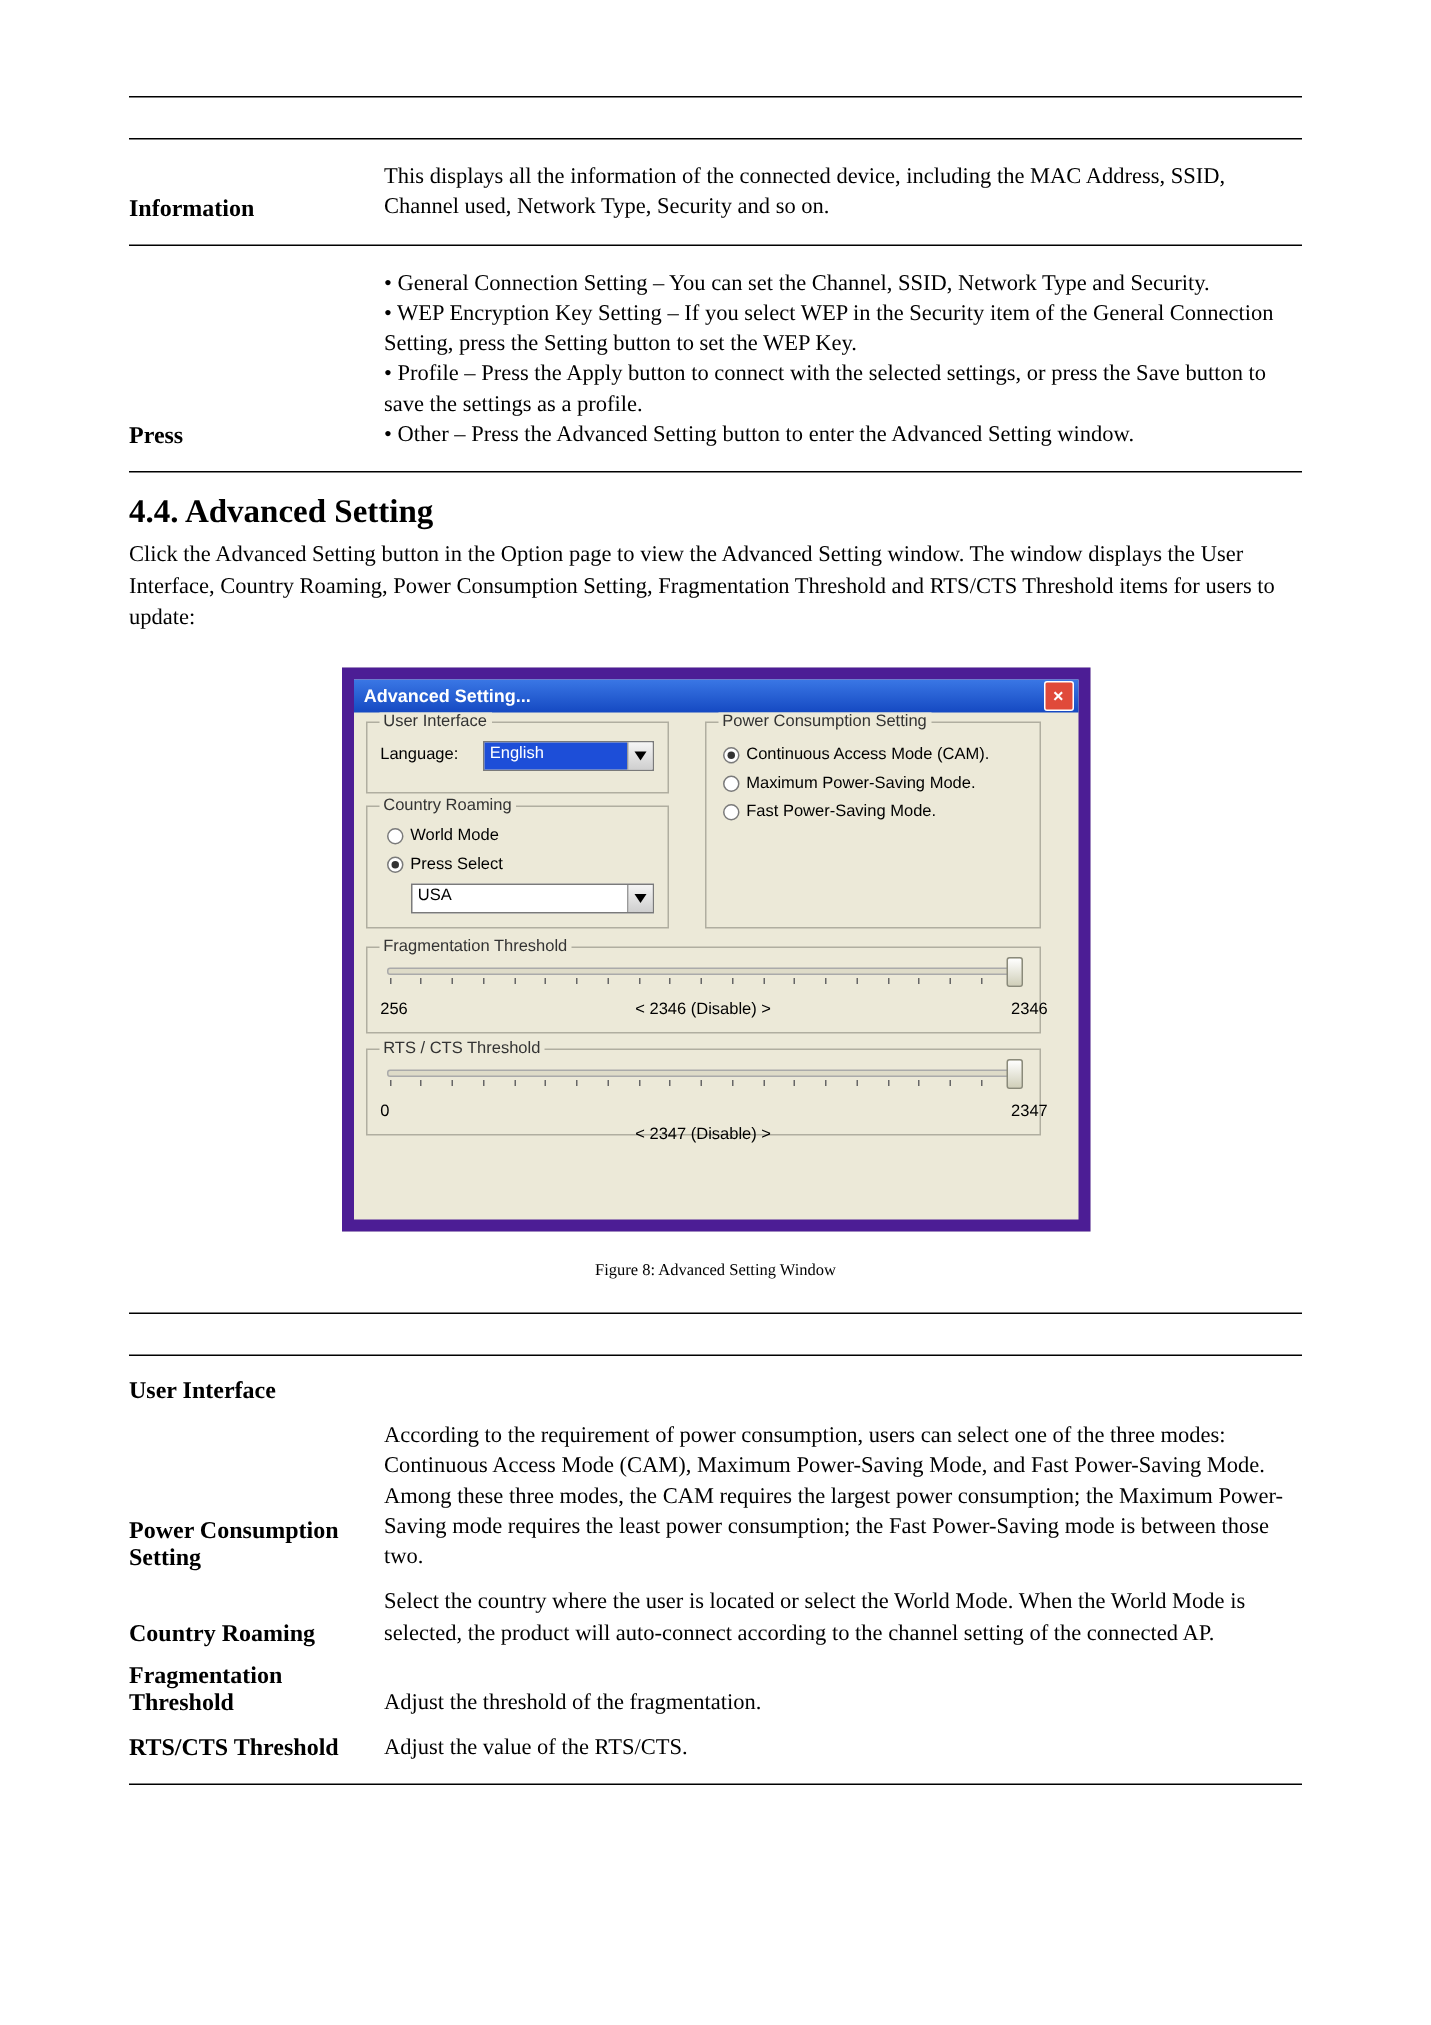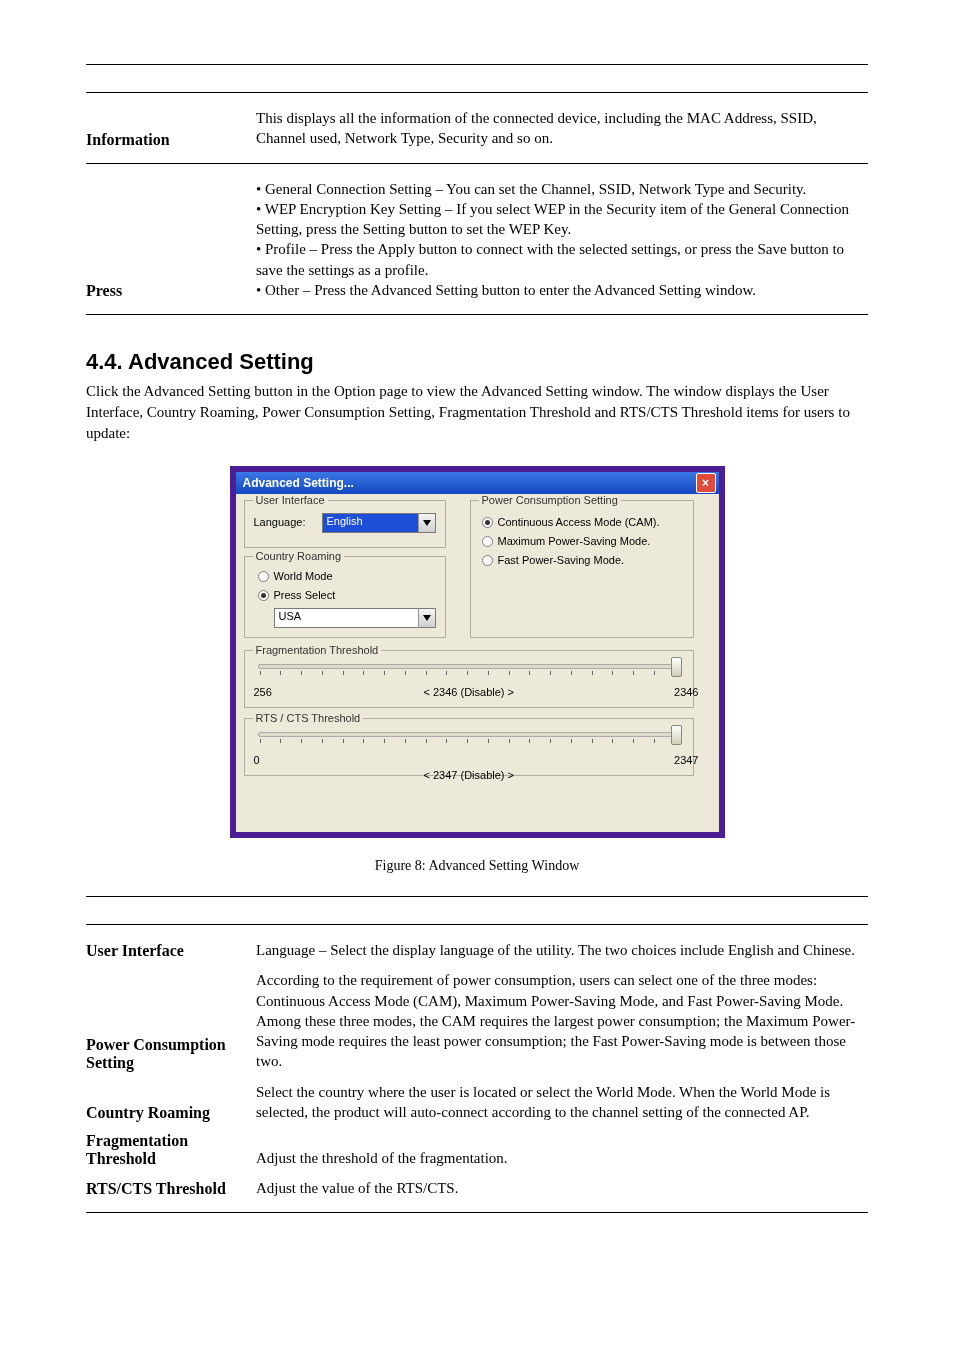--- a/index.html
+++ b/index.html
@@ -4,24 +4,24 @@
 <style>
   html,body{margin:0;padding:0;background:#fff;font-family:"Times New Roman",Times,serif;color:#000}
   .page{width:954px;margin:0 auto;min-height:1350px;position:relative;padding:60px 86px 40px 86px;box-sizing:border-box}
   .hr{border:0;border-top:1px solid #000;margin:4px 0}
   .thin{height:1px}
   .gap10{height:10px}
   .gap18{height:18px}
   .row{display:flex;align-items:flex-end}
   .lbl{width:170px;font-weight:bold;font-size:16px}
   .desc{flex:1;font-size:15px;line-height:1.35}
-  .section-title{font-size:22px;font-weight:bold;font-family:Liberation Sans, sans-serif;margin-top:33px;margin-bottom:6px}
+  .section-title{font-size:22px;font-weight:bold;font-family:Liberation Serif, serif;margin-top:12px;margin-bottom:6px}
   .intro{font-size:15px;line-height:1.4;margin-bottom:22px}
   .figwrap{display:flex;justify-content:center;margin:10px 0 20px 0}
-  .dialog{width:483px;height:360px;border:6px solid #4c1d95;position:relative;background:#ece9d8;font-family:Tahoma,Verdana,sans-serif;font-size:11px;color:#000}
+  .dialog{width:483px;height:360px;border:8px solid #4c1d95;position:relative;background:#ece9d8;font-family:Tahoma,Verdana,sans-serif;font-size:11px;color:#000}
   .titlebar{height:22px;background:linear-gradient(#3a77e5,#1549c2);display:flex;align-items:center;justify-content:space-between;padding:0 3px 0 7px}
   .titlebar .t{color:#fff;font-weight:bold;font-size:12px}
   .closebtn{width:18px;height:18px;background:#e04a3a;border:1px solid #fff;border-radius:2px;display:flex;align-items:center;justify-content:center;color:#fff;font-weight:bold;font-size:12px;line-height:1}
   .body{position:relative;padding:8px 10px}
   .gb{position:absolute;border:1px solid #b0aea0}
   .gb .legend{position:absolute;top:-7px;left:8px;background:#ece9d8;padding:0 3px;font-size:11px;color:#333}
   .lbltxt{position:absolute;font-size:11px}
   .combo{position:absolute;display:flex;border:1px solid #7a7a7a;background:#fff;height:18px}
   .combo .val{flex:1;padding:1px 4px;font-size:11px}
   .combo .sel{background:#1d4ed8;color:#fff}
@@ -29,21 +29,21 @@
   .tri{width:0;height:0;border-left:4px solid transparent;border-right:4px solid transparent;border-top:6px solid #000}
   .radio{position:absolute;display:flex;align-items:center;gap:5px;font-size:11px}
   .rdot{width:11px;height:11px;border-radius:50%;border:1px solid #7a7a7a;background:#fff;box-sizing:border-box;display:flex;align-items:center;justify-content:center}
   .rdot.on::after{content:"";width:5px;height:5px;border-radius:50%;background:#333}
   .slider{position:absolute;left:0;right:0}
   .slider .track{height:3px;background:#dedbc8;border:1px solid #aaa;border-radius:2px;margin:0 4px}
   .slider .ticks{display:flex;justify-content:space-between;margin:2px 6px 0 6px}
   .slider .ticks span{width:1px;height:4px;background:#666}
   .slider .thumb{position:absolute;top:-7px;width:9px;height:18px;background:linear-gradient(#fff,#d0cfb9);border:1px solid #8a8a7a;border-radius:2px}
   .val-small{position:absolute;font-size:11px}
-  .cap{text-align:center;font-size:14px;margin-top:6px}
+  .cap{text-align:center;font-size:11px;margin-top:6px}
   .footer{position:absolute;bottom:54px;left:86px;right:86px}
   .pagenum{text-align:center;font-size:15px;margin-top:6px}
 </style>
 </head>
 <body>
 
 <div class="page">
 
   <div>
       <hr class="hr thin">
@@ -206,21 +206,20 @@
       <hr class="hr thin">
     </div>
   <div class="gap18"></div>
   <div>
       <hr class="hr thin">
     </div>
 
   <div class="gap10"></div>
   <div class="row">
     <div class="lbl">User Interface</div>
-    <div class="desc">Language – Select the display language of the utility. The two choices include English and Chinese.</div>
   </div>
   <div class="gap10"></div>
   <div class="row">
     <div class="lbl">Power Consumption Setting</div>
     <div class="desc">According to the requirement of power consumption, users can select one of the three modes: Continuous Access Mode (CAM), Maximum Power-Saving Mode, and Fast Power-Saving Mode. Among these three modes, the CAM requires the largest power consumption; the Maximum Power-Saving mode requires the least power consumption; the Fast Power-Saving mode is between those two.</div>
   </div>
   <div class="gap10"></div>
   <div class="row">
     <div class="lbl">Country Roaming</div>
     <div class="desc">Select the country where the user is located or select the World Mode. When the World Mode is selected, the product will auto-connect according to the channel setting of the connected AP.</div>

